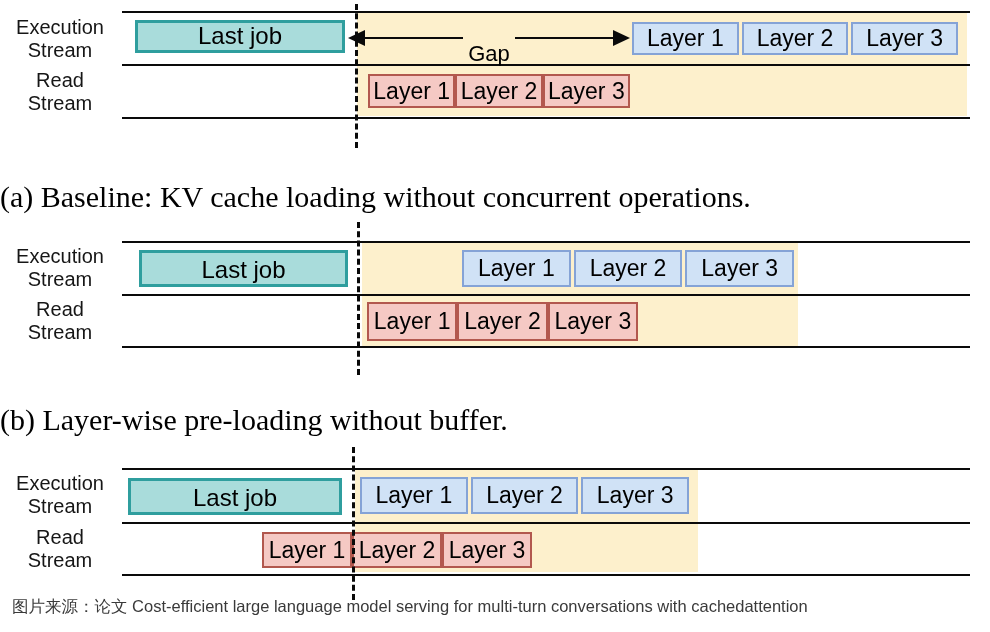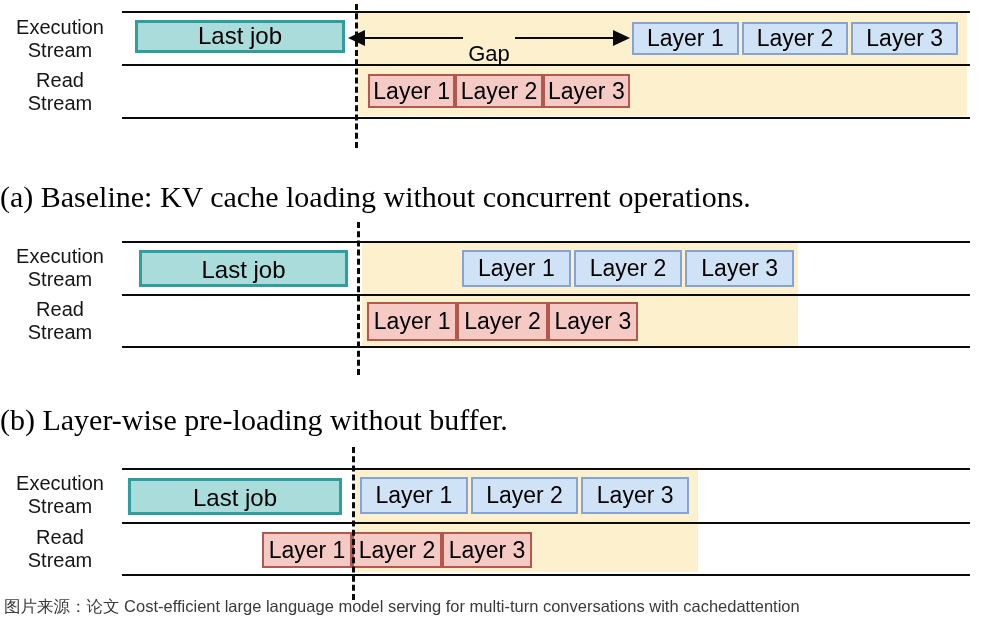--- a/index.html
+++ b/index.html
@@ -35,21 +35,21 @@
   .tri-l{border-right:17px solid #0a0a0a;}
   .tri-r{border-left:17px solid #0a0a0a;}
   .aline{flex:1;height:2px;background:#0a0a0a;}
   .gap-text{font-size:22px;padding:0 5px;white-space:nowrap;margin-top:32px;}
   .figcap{
     position:absolute;left:0;width:990px;text-align:left;
     font-family:"Liberation Serif","DejaVu Serif",serif;font-size:30px;color:#000;z-index:3;
     white-space:nowrap;
   }
   .source{
-    position:absolute;left:4px;top:596px;font-size:16.5px;
+    position:absolute;left:12px;top:596px;font-size:16.5px;
     color:var(--caption-color,#3a3a3a);z-index:6;white-space:nowrap;
   }
 </style>
 </head>
 <body>
 
 <div class="stage">
 
   <div>
     <div class="ylw" style="left:357px;top:12px;width:610px;height:104px;"></div>

